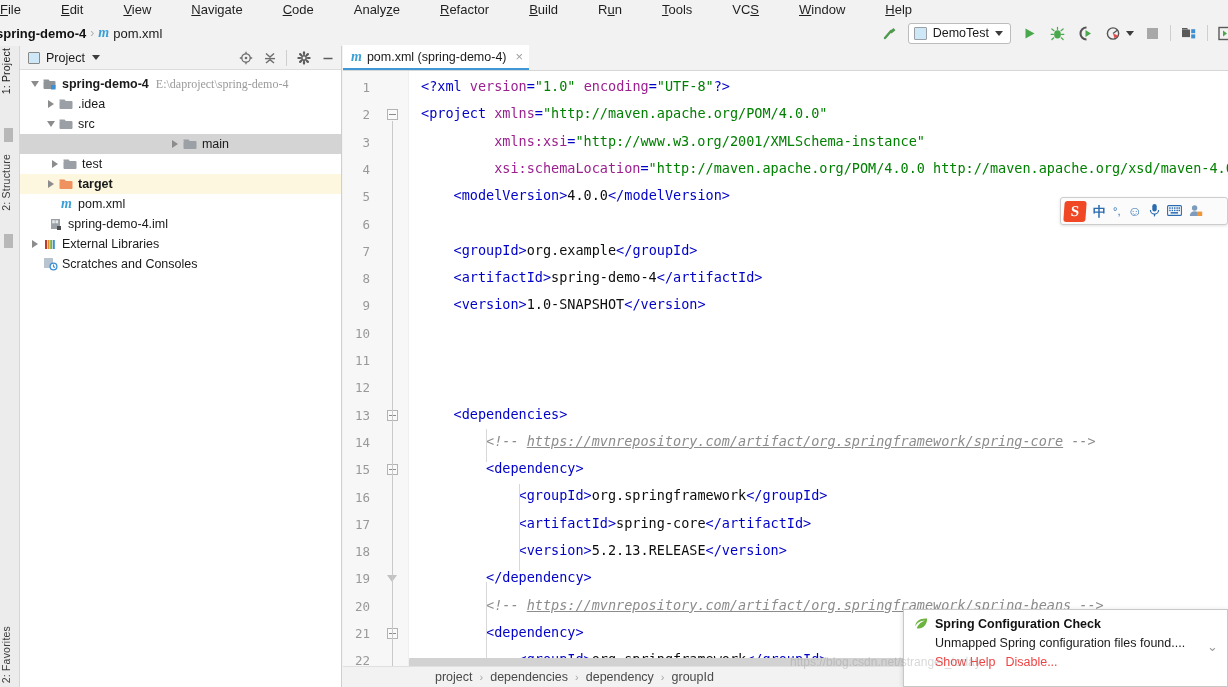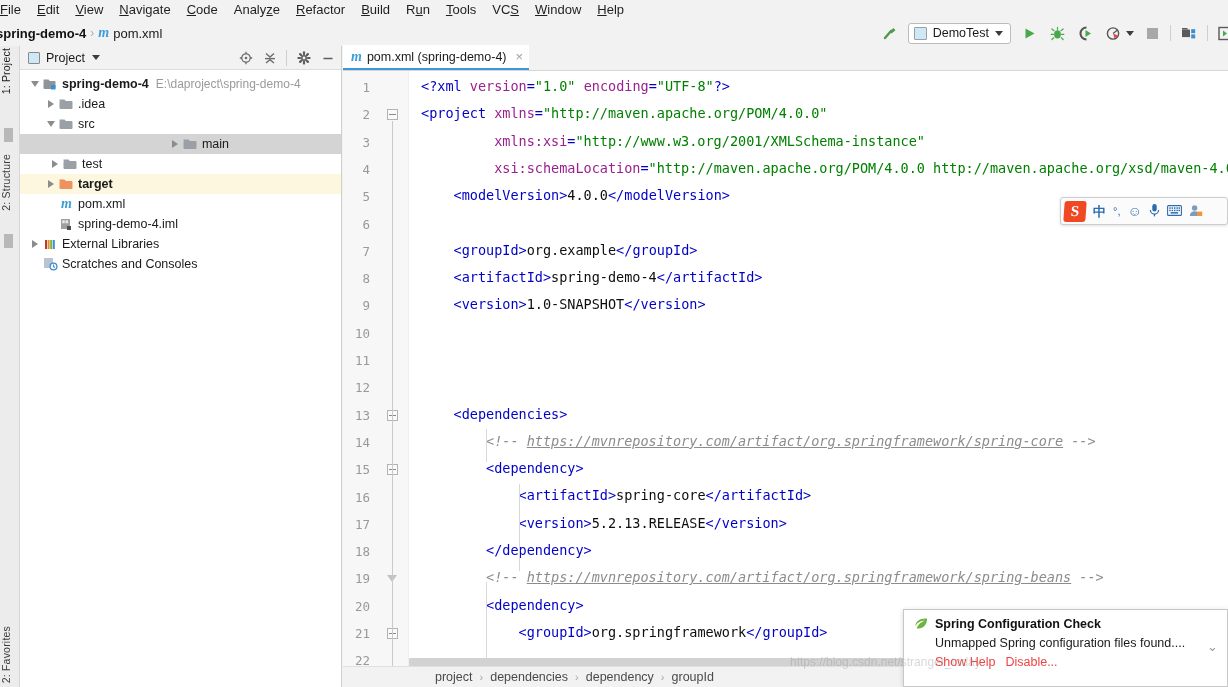--- a/index.html
+++ b/index.html
@@ -17,21 +17,21 @@
 
   
   #menubar {
     position: absolute; left: 0; top: 0; width: 1228px; height: 20px;
     background: #f2f2f2;
     display: flex; align-items: center;
     padding-left: 0px;
   }
   .menu-item {
     font-size: 13px; color: #1f1f1f; padding: 1px 8px;
-    white-space: nowrap; line-height: 18px; cursor: default;
+    white-space: nowrap; line-height: 18px; cursor: default; margin-left: 24px;
   }
   .menu-item:first-child { margin-left: -8px; }
   .menu-item .mn { text-decoration: underline; }
 
   
   #toolbar {
     position: absolute; left: 0; top: 20px; width: 1228px; height: 26px;
     background: #f2f2f2;
     display: flex; align-items: center;
   }
@@ -110,21 +110,21 @@
     padding-right: 4px; cursor: default;
   }
   .tnode.sel { background: #d4d4d4; }
   .tnode.hl { background: #fdf7e0; }
   .tw { width: 14px; display: flex; align-items: center; justify-content: center; flex: 0 0 14px; }
   .tri-r { width: 0; height: 0; border-top: 4.5px solid transparent; border-bottom: 4.5px solid transparent; border-left: 6px solid #8c8c8c; }
   .tri-d { width: 0; height: 0; border-left: 4.5px solid transparent; border-right: 4.5px solid transparent; border-top: 6px solid #8c8c8c; }
   .ticon { width: 17px; flex: 0 0 17px; display: flex; align-items: center; justify-content: center; margin-right: 3px; }
   .tlabel { color: #1a1a1a; }
   .tlabel.bold { font-weight: bold; }
-  .tpath { color: #9a9a9a; margin-left: 7px; font-size: 12px; }
+  .tpath { color: #9a9a9a; margin-left: 7px; font-size: 12px; font-family: Liberation Serif, serif; }
 
   
   #editor-area {
     position: absolute; left: 343px; top: 46px; width: 885px; height: 641px;
     background: #ffffff;
   }
   #tab-bar {
     height: 25px; background: #f2f2f2; display: flex; align-items: flex-end;
     border-bottom: 1px solid #d6d6d6;
   }
@@ -467,21 +467,21 @@
           </span>
           <span class="tlabel">target</span>
         </div>
         <div class="tnode" style="padding-left: 24px;">
           <span class="tw"></span>
           <span class="ticon">
             <span style="color:#3a9fd6;font-style:italic;font-weight:bold;font-size:14px;font-family:'Liberation Serif',serif;">m</span>
           </span>
           <span class="tlabel">pom.xml</span>
         </div>
-        <div class="tnode" style="padding-left: 24px;">
+        <div class="tnode" style="padding-left: 14px;">
           <span class="tw"></span>
           <span class="ticon">
             <svg width="14" height="13" viewBox="0 0 14 13">
               <rect x="1" y="1" width="9" height="10" fill="#9aa0a6"></rect>
               <rect x="2.2" y="2.3" width="2.6" height="3" fill="#e9e9e9"></rect>
               <rect x="5.5" y="2.3" width="2.6" height="3" fill="#e9e9e9"></rect>
               <rect x="7" y="8" width="4" height="4" fill="#4d4d4d"></rect>
             </svg>
           </span>
           <span class="tlabel">spring-demo-4.iml</span>
@@ -574,20 +574,21 @@
           <div class="cline">&nbsp;</div>
           <div class="cline"><span class="t-txt">    </span><span class="t-punct">&lt;</span><span class="t-tag">groupId</span><span class="t-punct">&gt;</span><span class="t-txt">org.example</span><span class="t-punct">&lt;/</span><span class="t-tag">groupId</span><span class="t-punct">&gt;</span></div>
           <div class="cline"><span class="t-txt">    </span><span class="t-punct">&lt;</span><span class="t-tag">artifactId</span><span class="t-punct">&gt;</span><span class="t-txt">spring-demo-4</span><span class="t-punct">&lt;/</span><span class="t-tag">artifactId</span><span class="t-punct">&gt;</span></div>
           <div class="cline"><span class="t-txt">    </span><span class="t-punct">&lt;</span><span class="t-tag">version</span><span class="t-punct">&gt;</span><span class="t-txt">1.0-SNAPSHOT</span><span class="t-punct">&lt;/</span><span class="t-tag">version</span><span class="t-punct">&gt;</span></div>
           <div class="cline">&nbsp;</div>
           <div class="cline">&nbsp;</div>
           <div class="cline">&nbsp;</div>
           <div class="cline"><span class="t-txt">    </span><span class="t-punct">&lt;</span><span class="t-tag">dependencies</span><span class="t-punct">&gt;</span></div>
           <div class="cline"><span class="t-txt">        </span><span class="t-cmt">&lt;!-- </span><span class="t-link">https://mvnrepository.com/artifact/org.springframework/spring-core</span><span class="t-cmt"> --&gt;</span></div>
           <div class="cline"><span class="t-txt">        </span><span class="t-punct">&lt;</span><span class="t-tag">dependency</span><span class="t-punct">&gt;</span></div>
+          <div class="cline"><span class="t-txt">            </span><span class="t-punct">&lt;</span><span class="t-tag">groupId</span><span class="t-punct">&gt;</span><span class="t-txt">org.springframework</span><span class="t-punct">&lt;/</span><span class="t-tag">groupId</span><span class="t-punct">&gt;</span></div>
           <div class="cline"><span class="t-txt">            </span><span class="t-punct">&lt;</span><span class="t-tag">artifactId</span><span class="t-punct">&gt;</span><span class="t-txt">spring-core</span><span class="t-punct">&lt;/</span><span class="t-tag">artifactId</span><span class="t-punct">&gt;</span></div>
           <div class="cline"><span class="t-txt">            </span><span class="t-punct">&lt;</span><span class="t-tag">version</span><span class="t-punct">&gt;</span><span class="t-txt">5.2.13.RELEASE</span><span class="t-punct">&lt;/</span><span class="t-tag">version</span><span class="t-punct">&gt;</span></div>
           <div class="cline"><span class="t-txt">        </span><span class="t-punct">&lt;/</span><span class="t-tag">dependency</span><span class="t-punct">&gt;</span></div>
           <div class="cline"><span class="t-txt">        </span><span class="t-cmt">&lt;!-- </span><span class="t-link">https://mvnrepository.com/artifact/org.springframework/spring-beans</span><span class="t-cmt"> --&gt;</span></div>
           <div class="cline"><span class="t-txt">        </span><span class="t-punct">&lt;</span><span class="t-tag">dependency</span><span class="t-punct">&gt;</span></div>
           <div class="cline"><span class="t-txt">            </span><span class="t-punct">&lt;</span><span class="t-tag">groupId</span><span class="t-punct">&gt;</span><span class="t-txt">org.springframework</span><span class="t-punct">&lt;/</span><span class="t-tag">groupId</span><span class="t-punct">&gt;</span></div>
           <div class="indent-guide" style="left: 77px; top: 357.9px; height: 32.76px;"></div>
           <div class="indent-guide" style="left: 77px; top: 510.78px; height: 81.9px;"></div>
           <div class="indent-guide" style="left: 110px; top: 412.5px; height: 87.36px;"></div>
           <div class="indent-guide" style="left: 110px; top: 587.22px; height: 27.3px;"></div>

